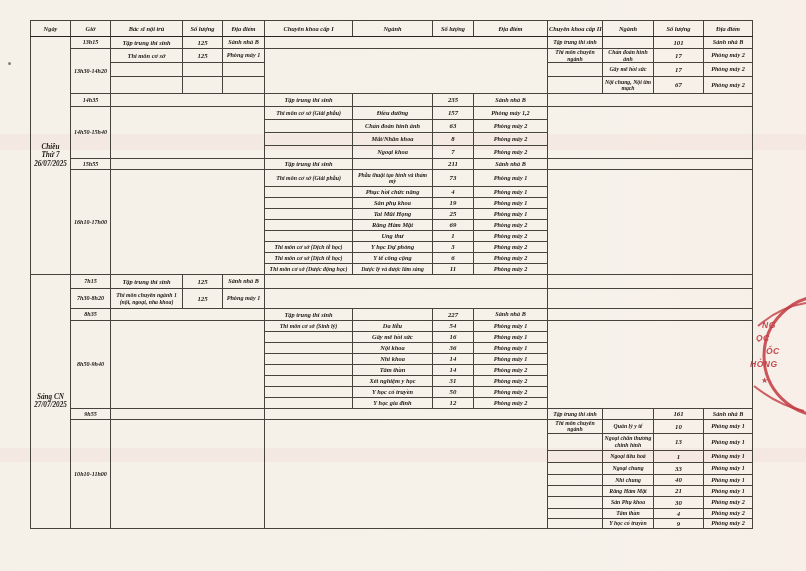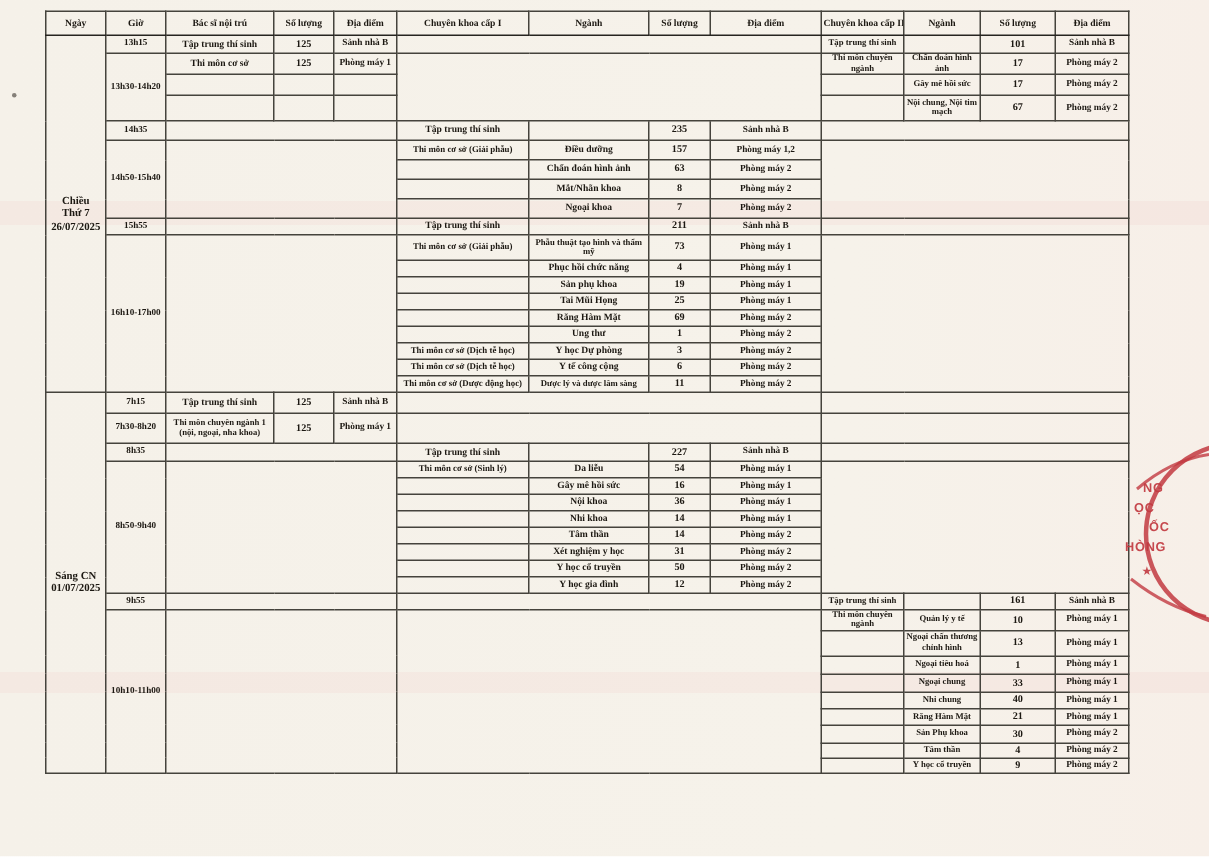--- a/index.html
+++ b/index.html
@@ -4,40 +4,40 @@
 <style>
   html,body{margin:0;padding:0;}
   .page{
     position:relative; width:806px; height:571px; overflow:hidden;
     background:linear-gradient(90deg,#f5f1e9 0%,#f6f2ea 70%,#f7efe8 100%);
     font-family:"Liberation Serif","DejaVu Serif",serif;
   }
   .band{position:absolute;left:0;width:100%;pointer-events:none;}
   .band1{top:134px;height:16px;background:rgba(233,170,170,0.10);}
   .band2{top:448px;height:14px;background:rgba(233,170,170,0.10);}
-  .tablewrap{position:absolute;left:30px;top:7px;}
+  .tablewrap{position:absolute;left:30px;top:20px;font-style:italic;}
   table{border-collapse:collapse;table-layout:fixed;width:722px;border:1.6px solid #262420;}
   td,th{
     border:1px solid #45433c; text-align:center; vertical-align:middle;
     color:#1c1812; font-weight:700; padding:0 1px; overflow:hidden;
     font-size:6.4px; line-height:1.12; font-family:"Liberation Serif","DejaVu Serif",serif;
   }
   thead tr{height:16px;}
   th{font-size:6.4px;white-space:nowrap;border-bottom:1.4px solid #262420;}
   td.day{font-size:7.2px;white-space:pre-line;}
   td.time{font-size:6.1px;}
   td.num{font-size:6.8px;}
   td.loc{font-size:6.2px;}
   td.ck1{font-size:5.9px;white-space:nowrap;}
   td.sm{font-size:5.8px;}
   
   .stamp{position:absolute;left:746px;top:292px;width:62px;height:132px;}
   .stamp svg{position:absolute;left:0;top:0;overflow:hidden;}
   .sline{position:absolute;color:#c23a41;font-weight:700;font-size:8.5px;
-         letter-spacing:0.5px;font-family:"Liberation Sans",sans-serif;opacity:.92;}
+         letter-spacing:0.5px;font-family:"Liberation Sans",sans-serif;opacity:.92;font-style:italic;}
   .s0{left:16px;top:28px;} .s1{left:10px;top:41px;} .s2{left:20px;top:54px;} .s3{left:4px;top:67px;}
   .sstar{position:absolute;left:15px;top:84px;color:#c23a41;font-size:8px;opacity:.9;}
   .speck{position:absolute;left:8px;top:62px;width:3px;height:3px;background:rgba(40,35,30,.55);border-radius:50%;}
 </style>
 </head>
 <body>
 
 <div class="page">
   <div class="band band1"></div>
   <div class="band band2"></div>
@@ -218,21 +218,21 @@
             <td class="loc">Phòng máy 2</td>
           </tr>
           <tr style="height: 11px;">
             <td class="ck1">Thi môn cơ sở (Dược động học)</td>
             <td class="sm">Dược lý và dược lâm sàng</td>
             <td class="num">11</td>
             <td class="loc">Phòng máy 2</td>
           </tr>
           <tr style="height: 14px;">
             <td rowspan="21" class="day">Sáng CN
-01/07/2025</td>
+27/07/2025</td>
             <td class="time">7h15</td>
             <td>Tập trung thí sinh</td>
             <td class="num">125</td>
             <td class="loc">Sảnh nhà B</td>
             <td colspan="4"></td>
             <td colspan="4"></td>
           </tr>
           <tr style="height: 20px;">
             <td class="time">7h30-8h20</td>
             <td class="sm">Thi môn chuyên ngành 1 (nội, ngoại, nha khoa)</td>

